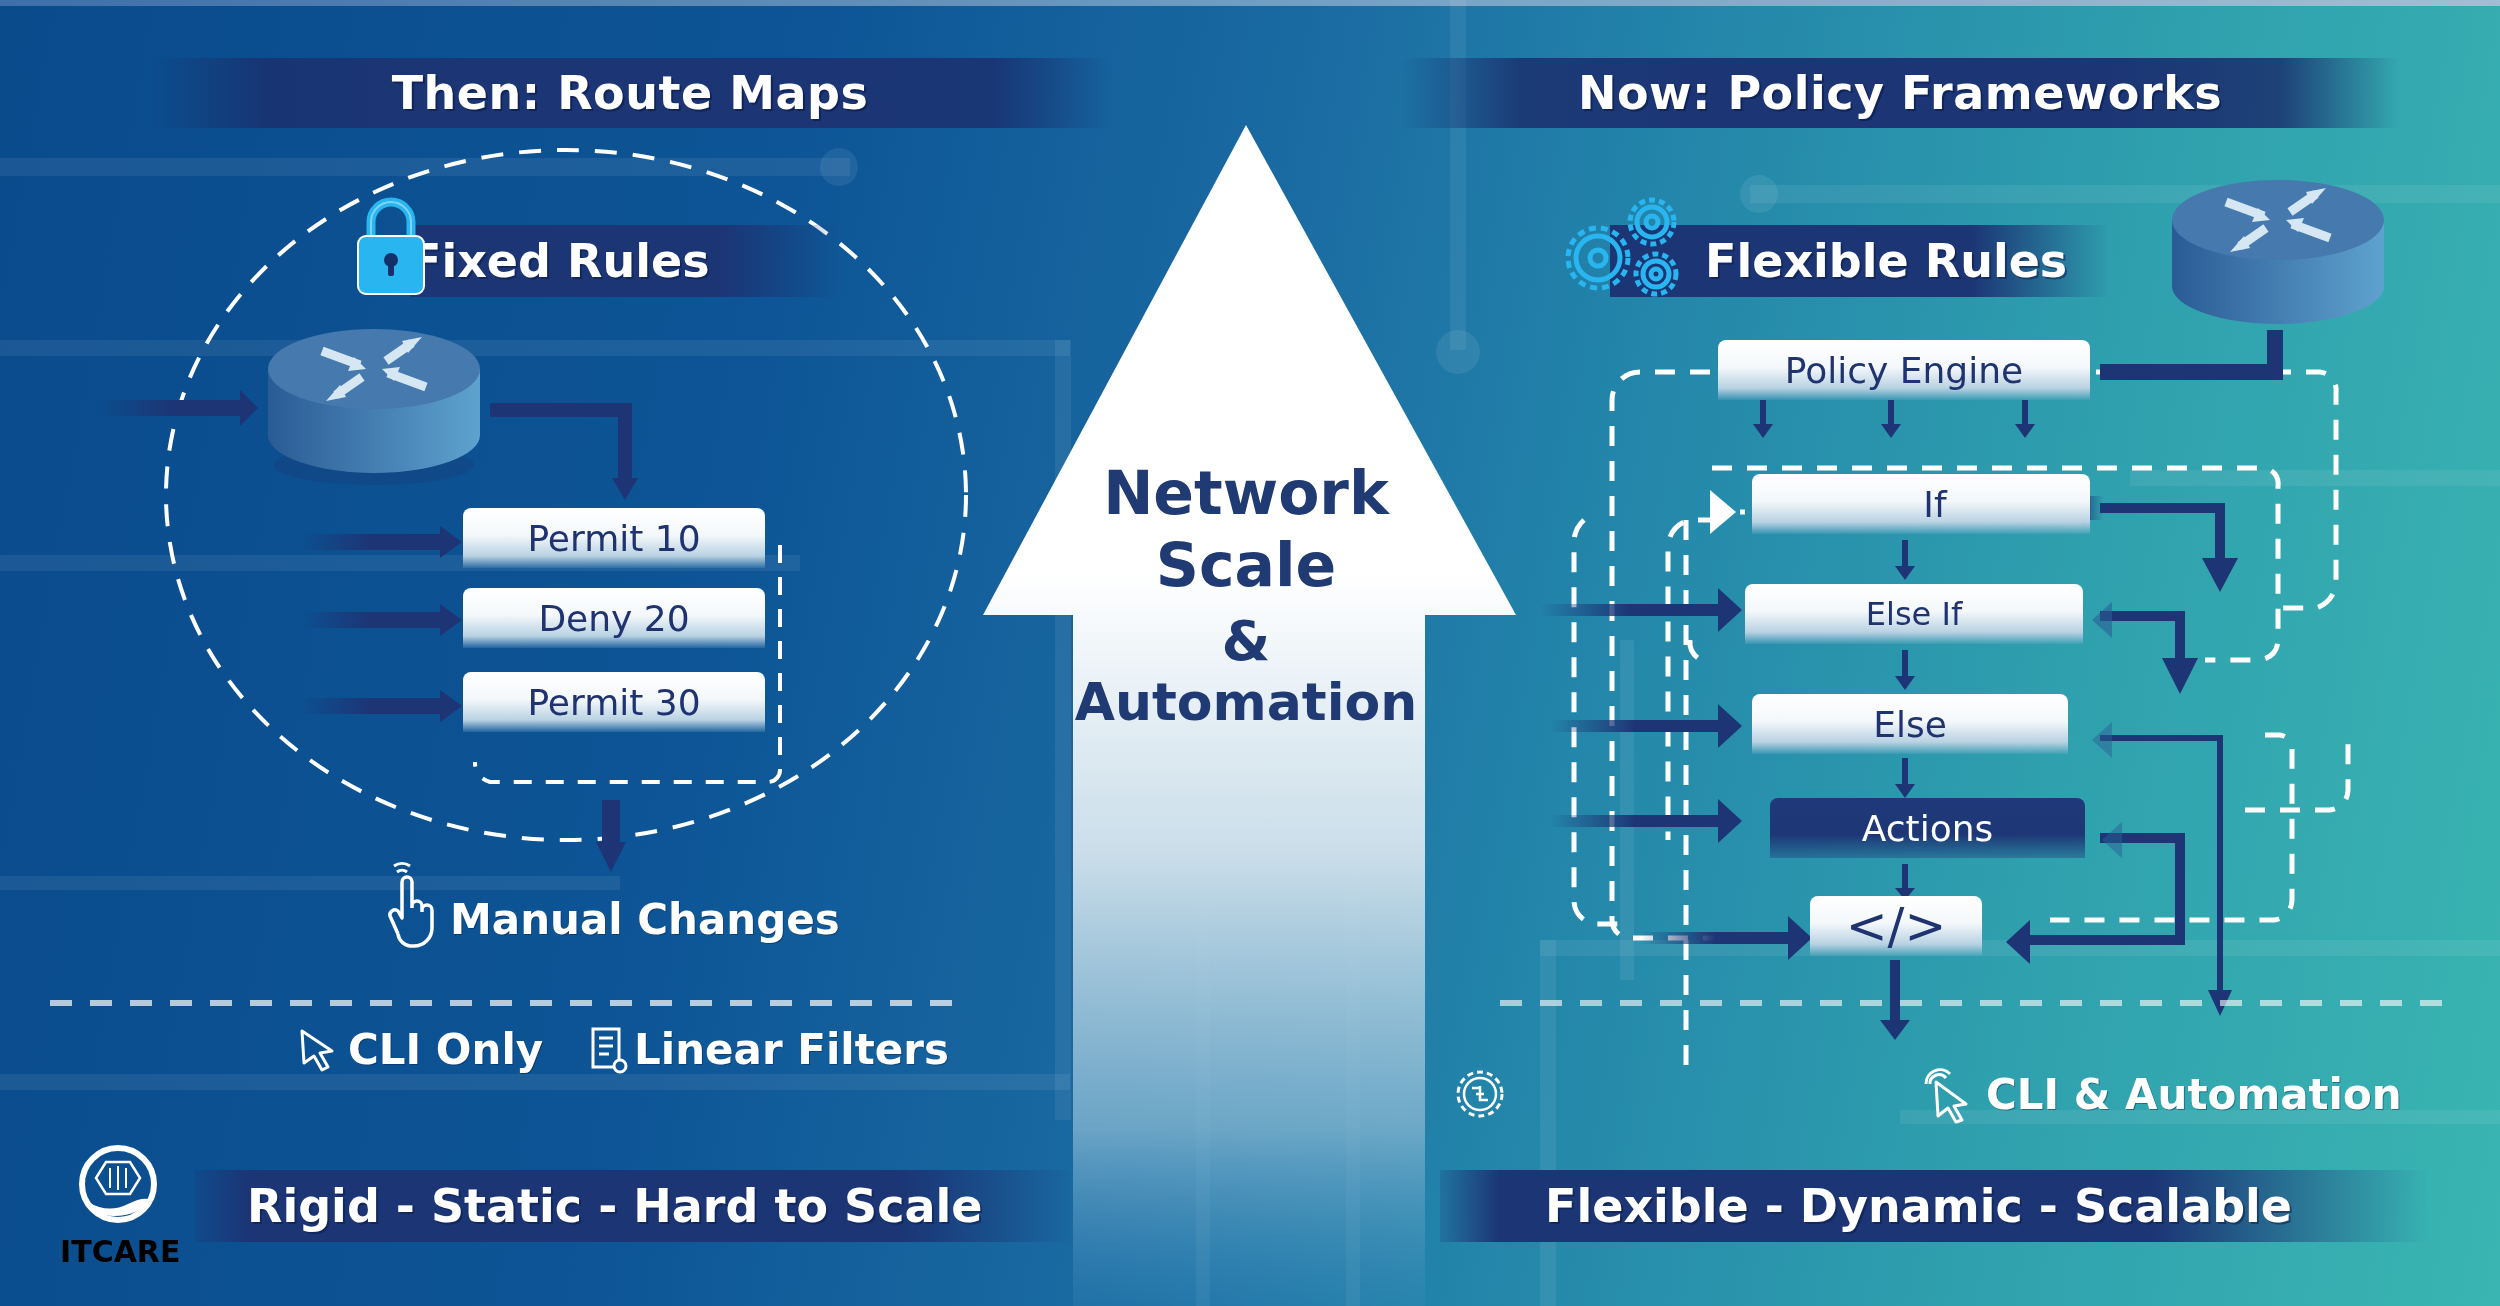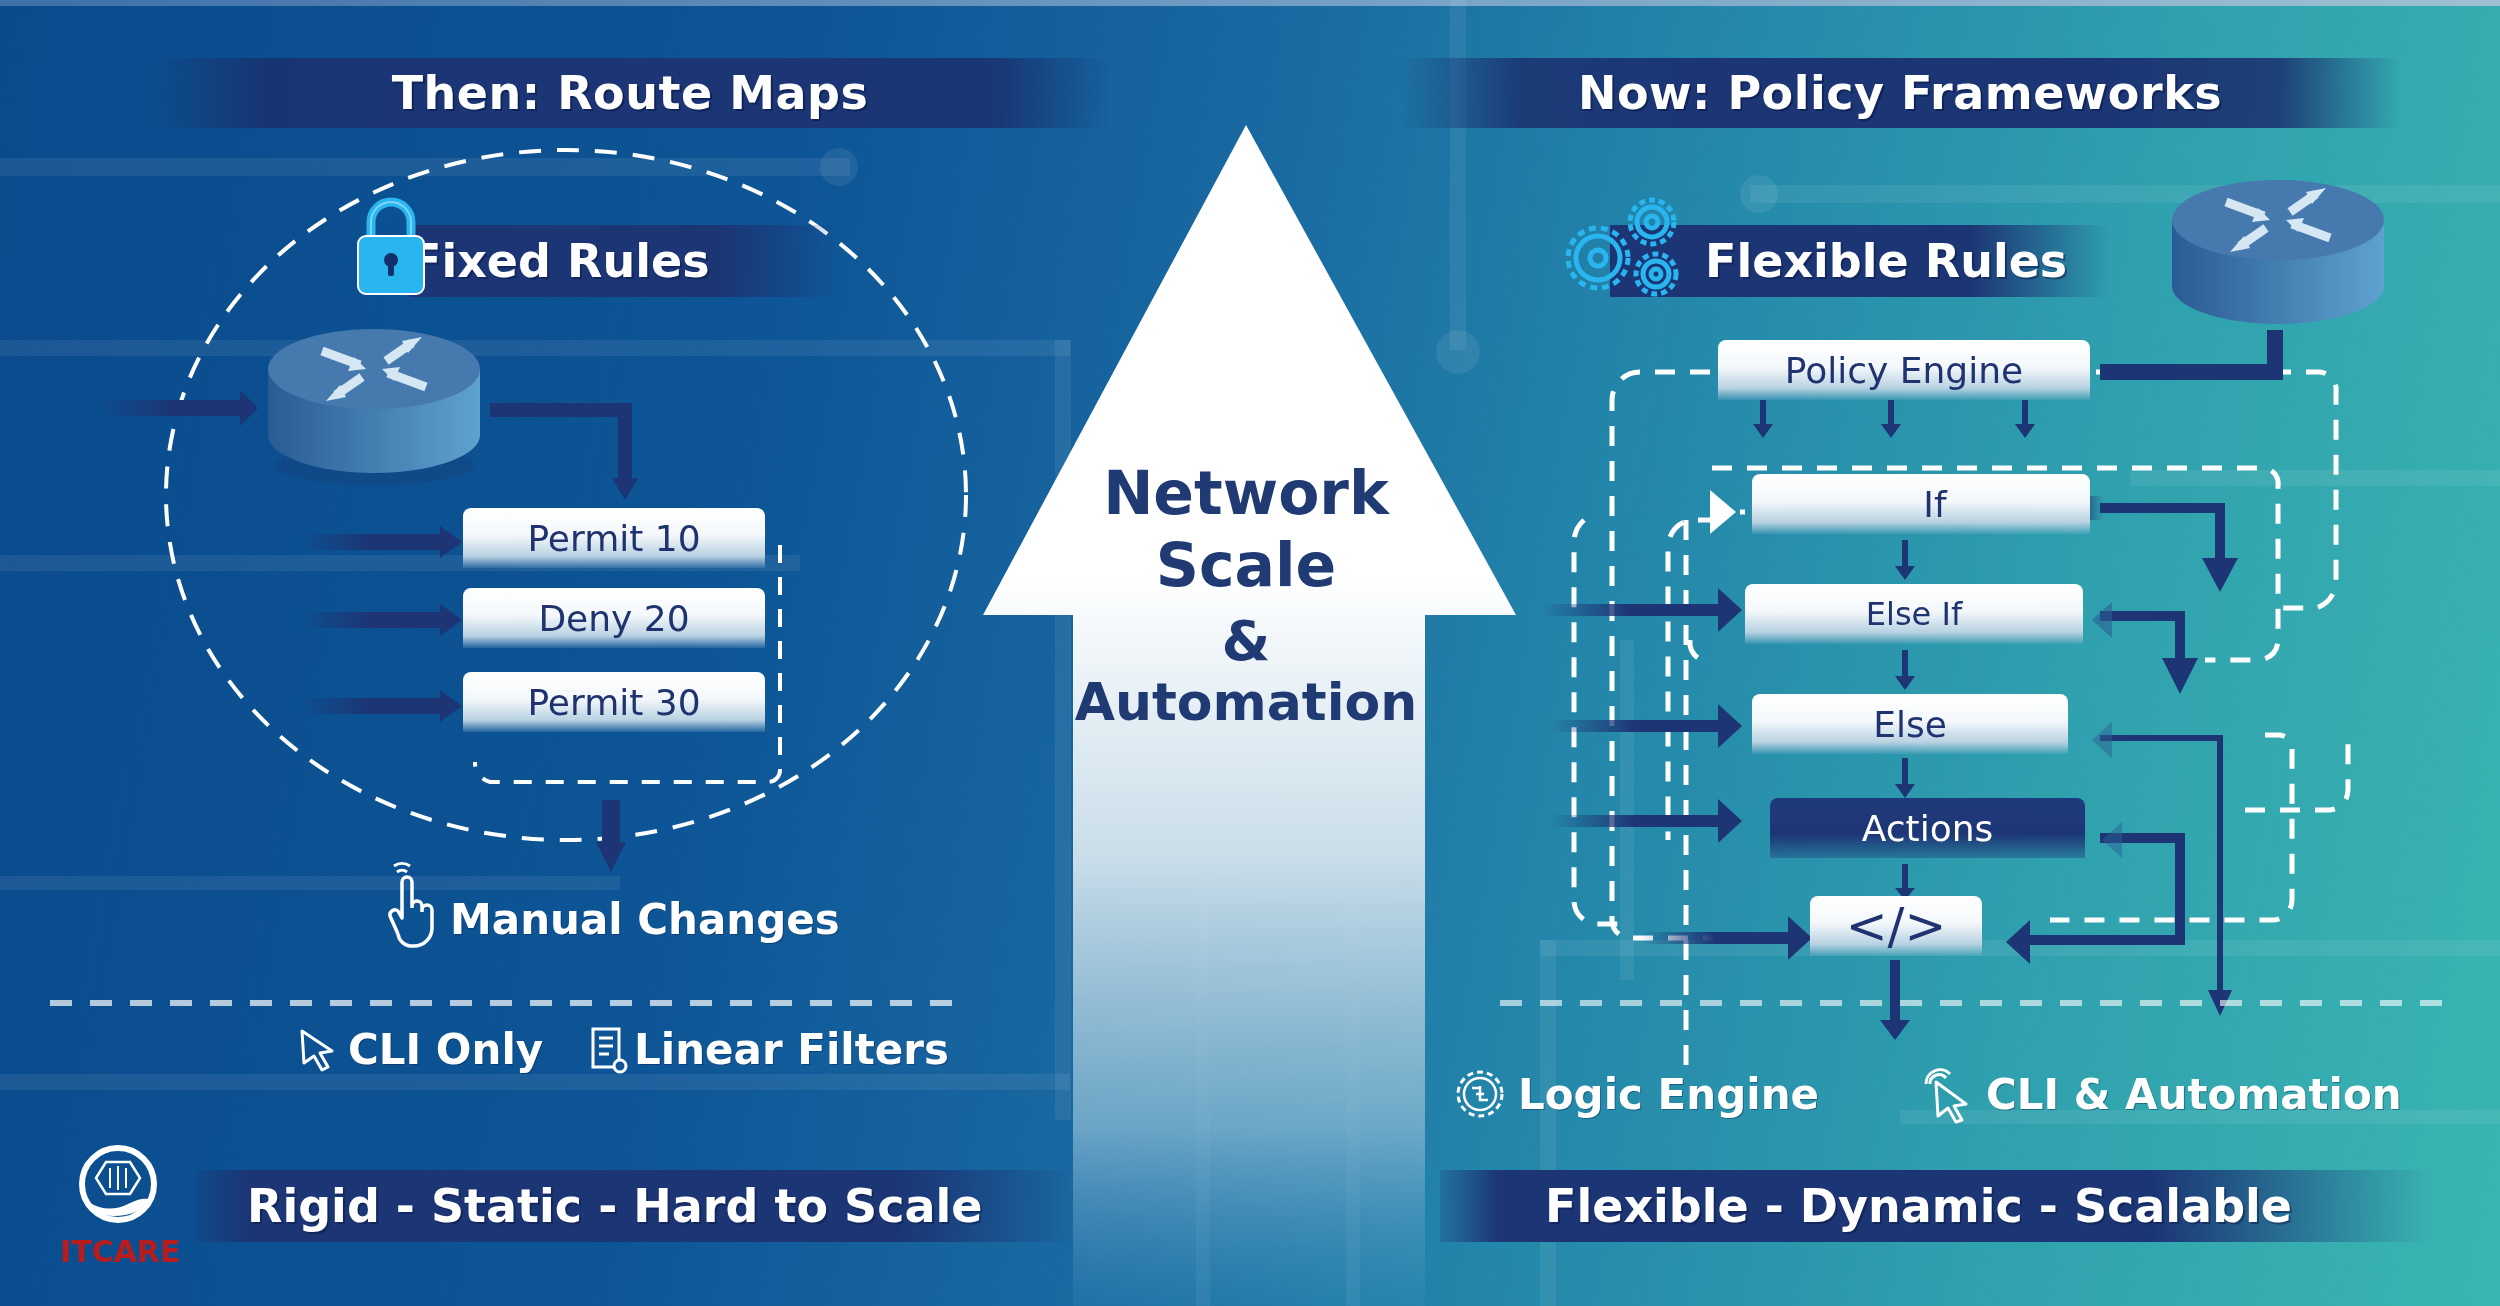--- a/index.html
+++ b/index.html
@@ -177,21 +177,21 @@
   <svg width="120" height="90" viewBox="0 0 120 90" style="position:absolute;left:0;top:0;">
     <circle cx="60" cy="42" r="36" fill="none" stroke="#fff" stroke-width="6"></circle>
     <polygon points="48,20 72,20 82,36 72,52 48,52 38,36" fill="none" stroke="#fff" stroke-width="2.5"></polygon>
     <g stroke="#fff" stroke-width="2">
         <line x1="52" y1="26" x2="52" y2="46"></line>
         <line x1="60" y1="24" x2="60" y2="48"></line>
         <line x1="68" y1="26" x2="68" y2="46"></line>
       </g>
     <path d="M30 60 Q50 72 70 62 Q86 54 92 58 Q80 74 56 74 Q38 74 30 60 Z" fill="#fff"></path>
   </svg>
-  <span style="position:absolute;left:2px;top:92px;color:#b91c1c;font-weight:bold;font-size:30px;letter-spacing:0px;">ITCARE</span>
+  <span style="position:absolute;left:2px;top:92px;color:#000000;font-weight:bold;font-size:30px;letter-spacing:0px;">ITCARE</span>
 </div>
 
 <div class="subbanner" style="left:195px;top:1170px;width:880px;background:linear-gradient(90deg,rgba(28,53,117,0.2) 0%, #1c3575 6%, #1c3575 80%, rgba(28,53,117,0) 100%);">
   <span class="subbanner-text" style="margin-left:52px;">Rigid - Static - Hard to Scale</span>
 </div>
 
 <svg class="abs" style="left:0;top:0;" width="2500" height="1306">
   <defs>
     <linearGradient id="arrowGrad" x1="0" y1="0" x2="0" y2="1">
       <stop offset="0" stop-color="#ffffff"></stop>
@@ -347,21 +347,20 @@
 <svg class="abs" style="left:1500px;top:998px;" width="950" height="10">
   <line x1="0" y1="5" x2="950" y2="5" stroke="#ffffff" stroke-opacity="0.6" stroke-width="6" stroke-dasharray="22 18"></line>
 </svg>
 
 <div class="feature" style="left:1452px;top:1066px;">
   <svg width="56" height="56" viewBox="0 0 56 56">
     <circle cx="28" cy="28" r="22" fill="none" stroke="#fff" stroke-width="3" stroke-dasharray="6 4"></circle>
     <circle cx="28" cy="28" r="16" fill="none" stroke="#fff" stroke-width="2.5"></circle>
     <path d="M20 22 H28 V34 H36 M24 28 H32 M28 20 V24" fill="none" stroke="#fff" stroke-width="2.5"></path>
   </svg>
-  <span>Logic Engine</span>
 </div>
 <div class="feature" style="left:1920px;top:1064px;">
   <svg width="56" height="60" viewBox="0 0 56 60">
     <path d="M6 20 a14 14 0 0 1 24 -10 M10 20 a9 9 0 0 1 16 -6" fill="none" stroke="#fff" stroke-width="3"></path>
     <path d="M16 18 L46 40 L34 42 L42 56 L36 58 L28 44 L18 52 Z" fill="none" stroke="#fff" stroke-width="3" stroke-linejoin="round"></path>
   </svg>
   <span>CLI &amp; Automation</span>
 </div>
 
 <div class="subbanner" style="left:1440px;top:1170px;width:980px;background:linear-gradient(90deg,rgba(28,53,117,0.2) 0%, #1c3575 6%, #1c3575 72%, rgba(28,53,117,0) 100%);padding-left:8px;">

